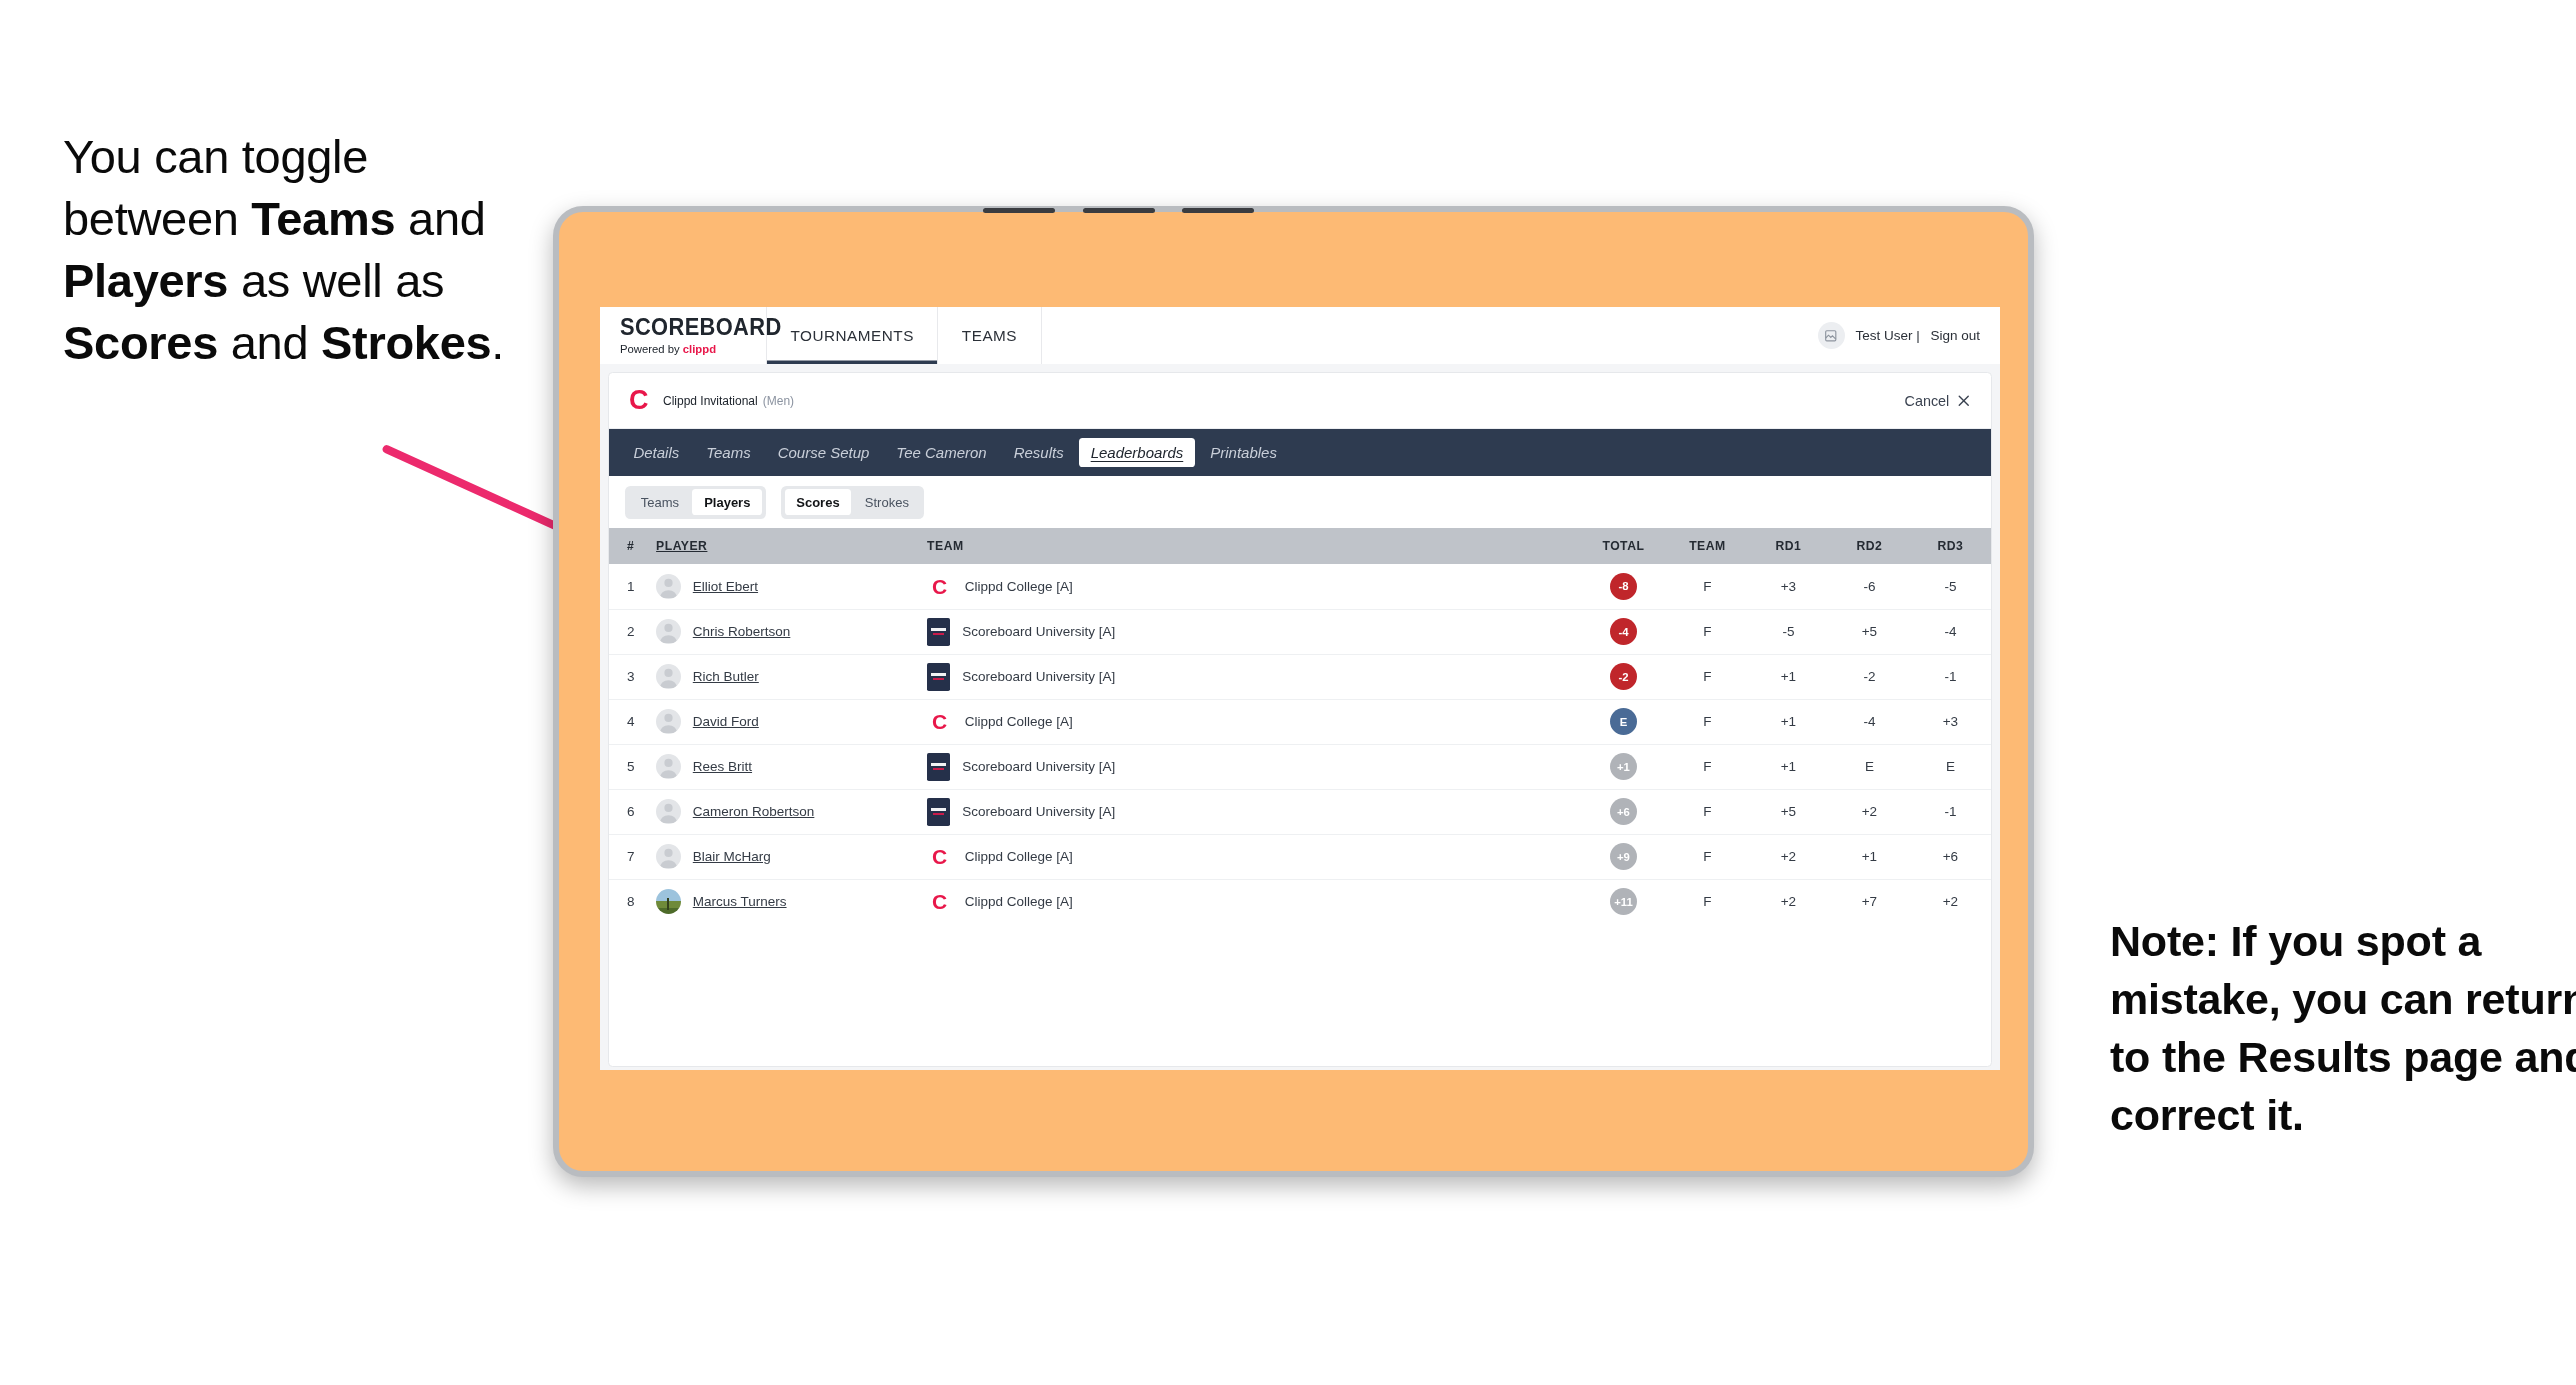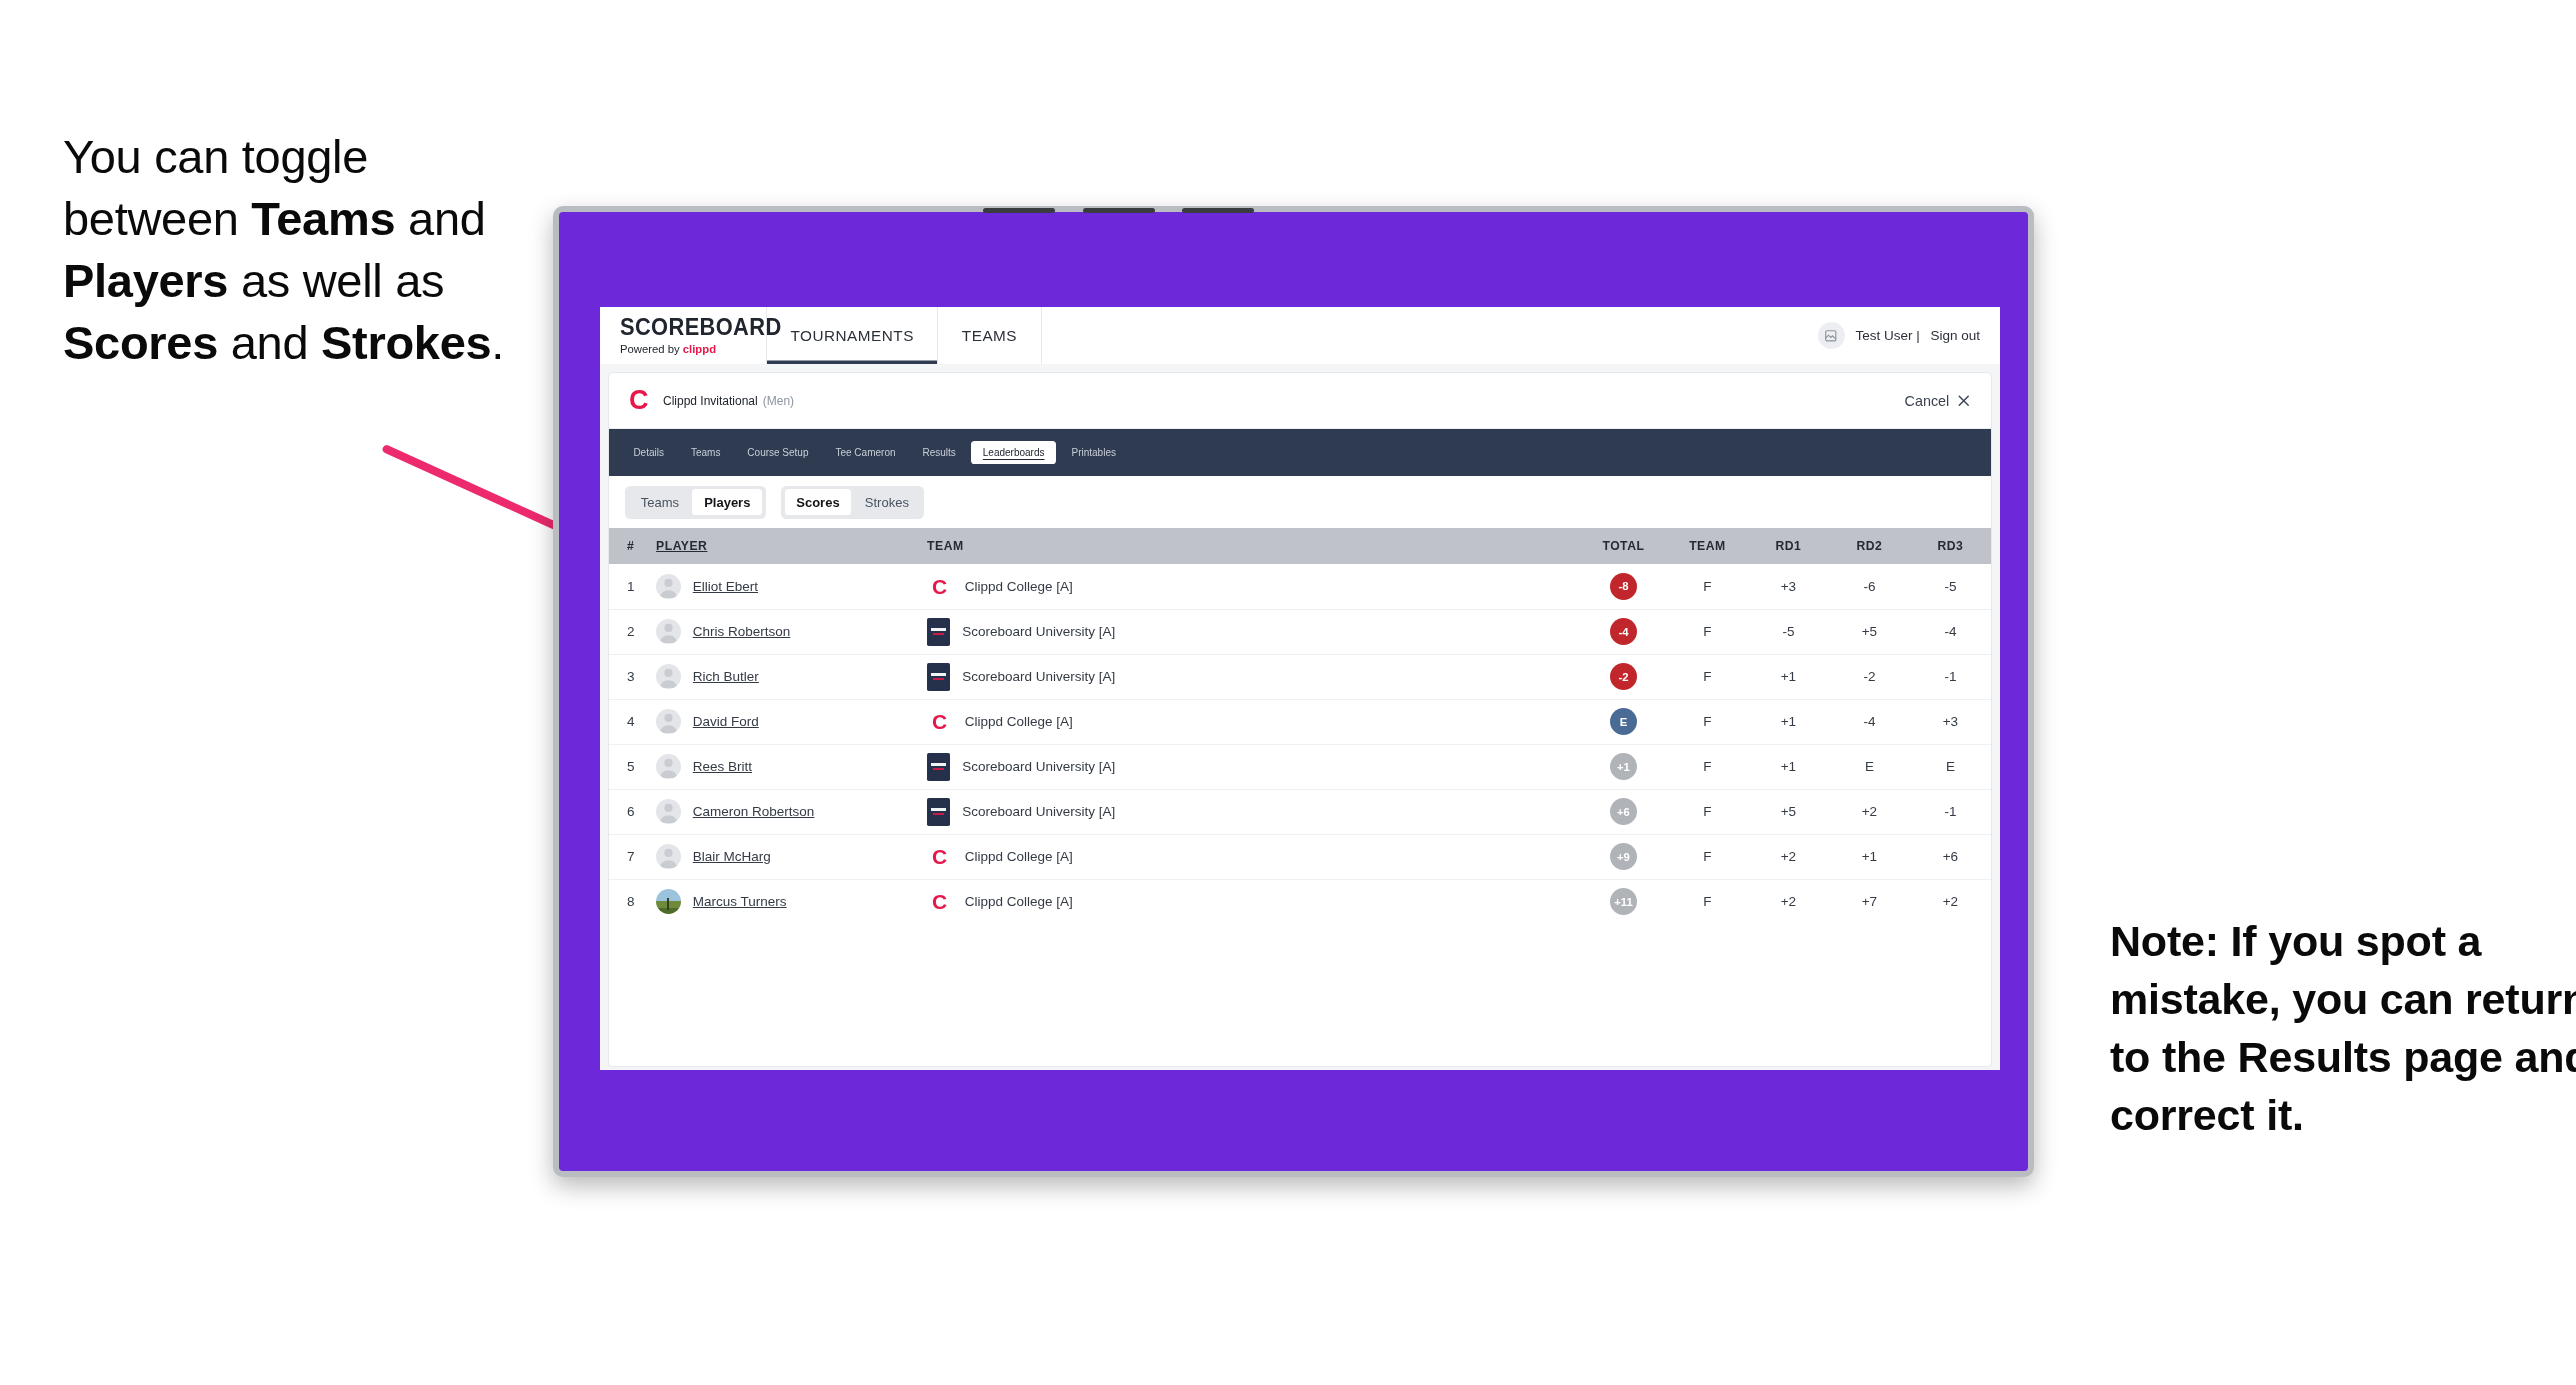--- a/index.html
+++ b/index.html
@@ -26,22 +26,22 @@
     font-weight: 700; letter-spacing: -0.2px; margin-left: 24px;
   }
 
   
   #arrow { position: absolute; left: 379px; top: 433px; width: 307px; height: 144px; }
 
   
   #tablet {
     position: absolute; left: 553px; top: 206px;
     width: 1481px; height: 971px;
-    background: #6d28d9;
-    border-radius: 10px;
+    background: #fdba74;
+    border-radius: 30px;
     border: 6.3px solid #b9bcc0;
     box-shadow: 0 9px 23.5px rgba(0,0,0,.28);
   }
   .speaker {
     position: absolute; top: -3.6px; height: 4.5px; border-radius: 2.7px;
     background: #3a3c40;
   }
 
   
   #screen {
@@ -99,21 +99,21 @@
     margin-left: auto; display: flex; align-items: center; gap: 8.1px;
     font-size: 14.4px; color: #3a4250; cursor: pointer;
   }
 
   
   #sectiontabs {
     height: 47px; background: #2e3b50; display: flex; align-items: center;
     padding: 0 12.6px; gap: 3.6px;
   }
   .stab {
-    font-size: 10px; color: #c9cfd9; padding: 6.3px 11.7px; border-radius: 3.6px; cursor: pointer;
+    font-size: 15px; color: #c9cfd9; padding: 6.3px 11.7px; border-radius: 3.6px; cursor: pointer; font-style: italic;
   }
   .stab.active {
     background: #ffffff; color: #20262e; text-decoration: underline;
     text-underline-offset: 2.7px;
   }
 
   
   #toggles { height: 52px; display: flex; align-items: center; padding: 0 16.3px; gap: 15.3px; }
   .seg { background: #e6e8eb; border-radius: 5.4px; padding: 3.6px; display: flex; gap: 1.8px; }
   .segbtn {

